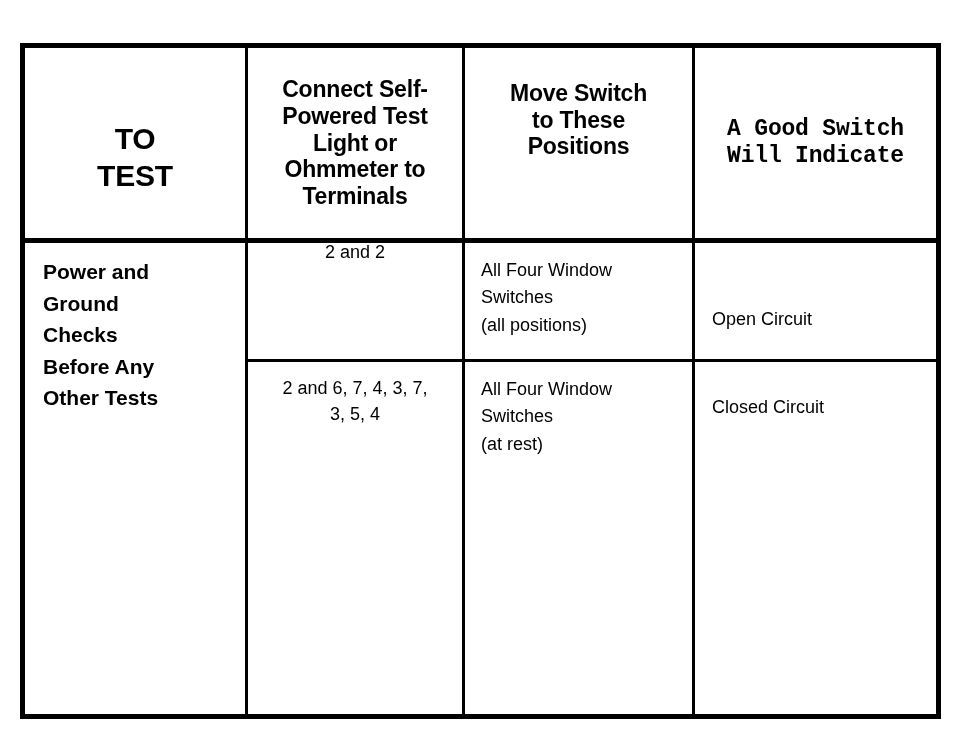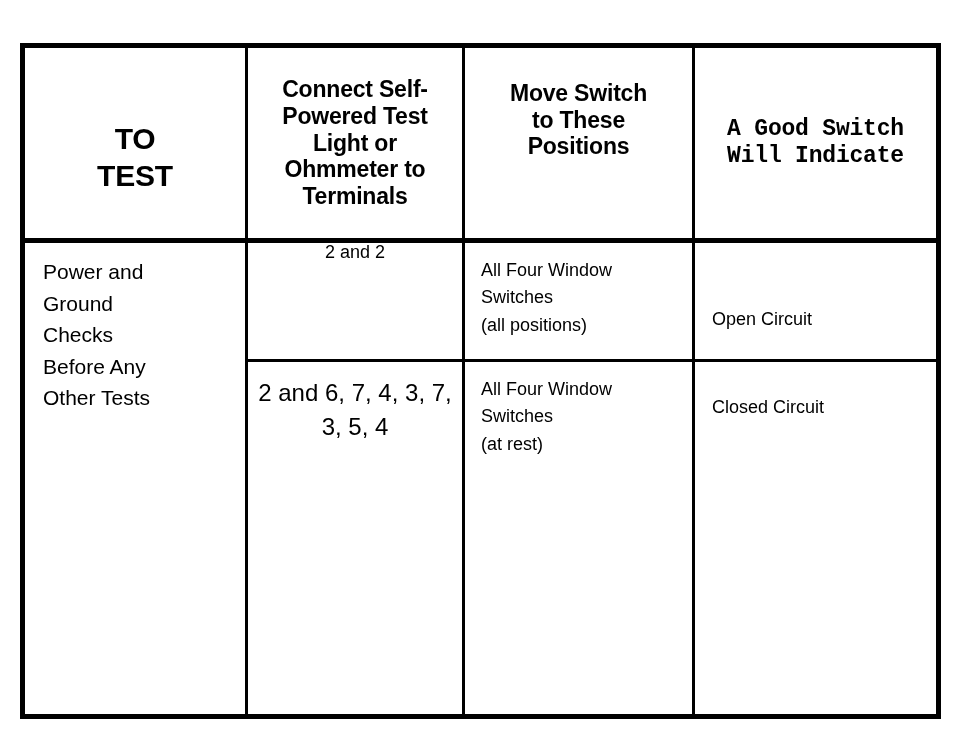--- a/index.html
+++ b/index.html
@@ -97,21 +97,21 @@
   .h4 .txt { font-size: 23px; }
 
   
   .b-col1 {
     left: 0;
     top: 195px;
     width: 220px;
     height: 476px;
     padding: 13px 0 0 18px;
     font-size: 21px;
-    font-weight: normal;
+    font-weight: bold;
     line-height: 1.50;
     white-space: pre-line;
   }
 
   
   .r1c2 {
     left: 223px; top: 179px; width: 214px; height: 131px;
     padding-top: 13px;
     text-align: center;
     font-size: 18px;
@@ -131,21 +131,21 @@
     font-size: 18px;
     line-height: 1.5;
     white-space: pre-line;
   }
 
   
   .r2c2 {
     left: 223px; top: 314px; width: 214px; height: 357px;
     padding-top: 14px;
     text-align: center;
-    font-size: 24px;
+    font-size: 18px;
     line-height: 1.42;
     white-space: pre-line;
   }
   .r2c3 {
     left: 440px; top: 314px; width: 227px; height: 357px;
     padding: 14px 0 0 16px;
     font-size: 18px;
     line-height: 1.52;
     white-space: pre-line;
   }

